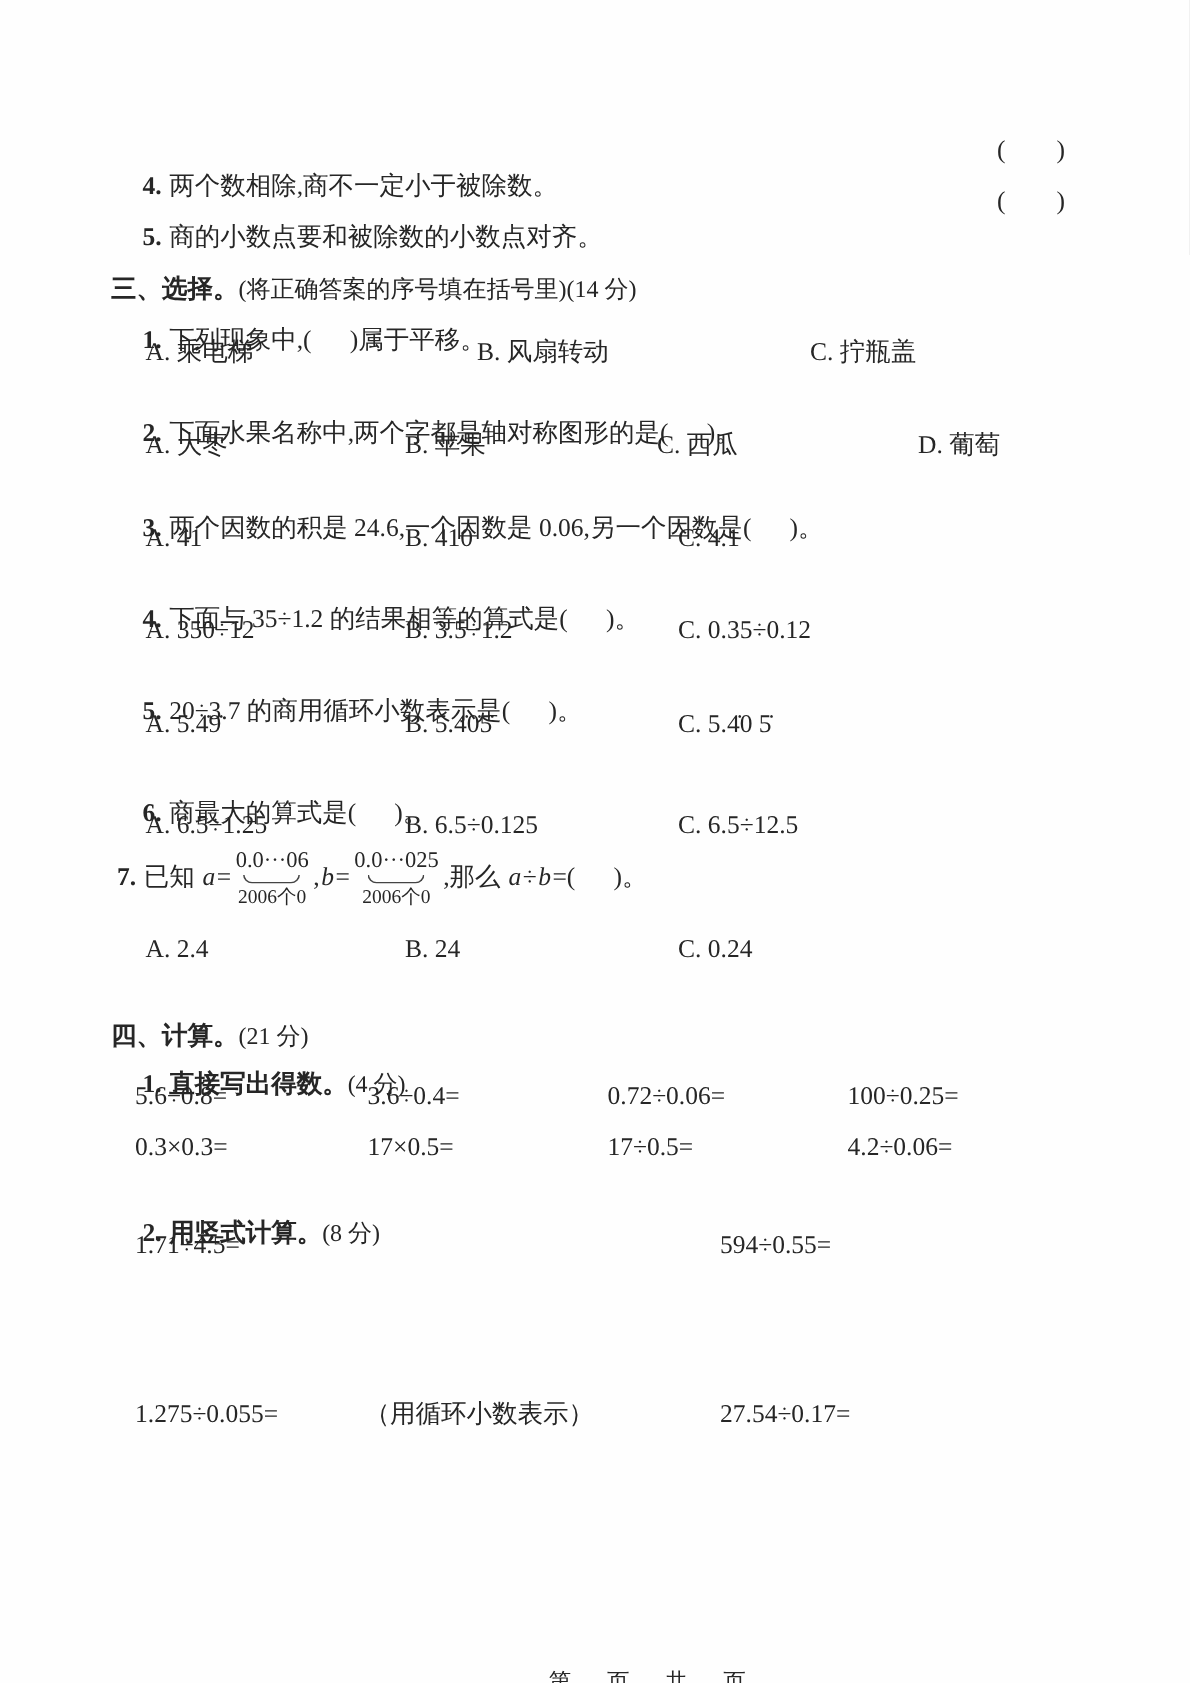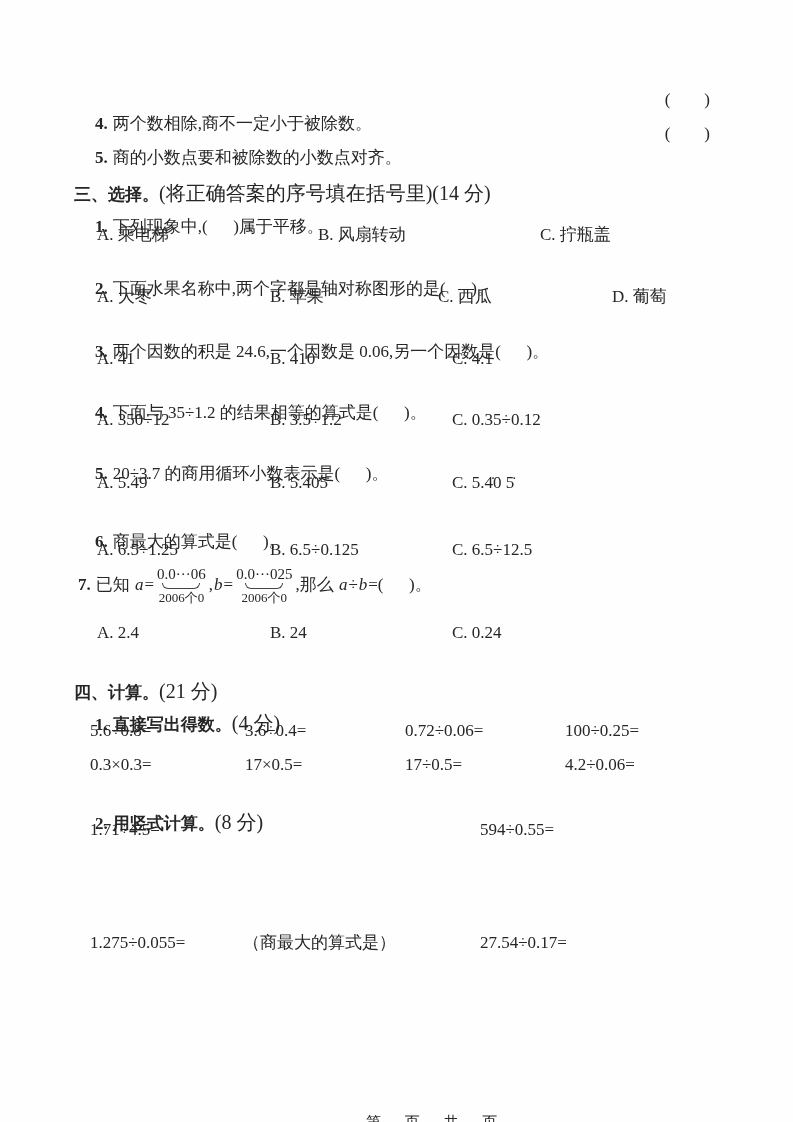--- a/index.html
+++ b/index.html
@@ -8,21 +8,21 @@
     background:#fefefe;color:#262626;
     font-family:"Liberation Serif","DejaVu Serif",serif;
     font-size:17px;overflow:hidden;
   }
   .line{position:absolute;left:78px;white-space:pre;line-height:24px;}
   .num{font-weight:bold;margin-right:5px;}
   .tf-line{width:632px;}
   .tf-bracket{position:absolute;right:0;top:0;}
   .sec{left:57px;}
   .sec-title{font-weight:bold;font-family:"Liberation Sans","DejaVu Sans",sans-serif;}
-  .sec-note{font-size:20px;}
+  .sec-note{font-size:16px;}
   .sub-title{font-weight:bold;font-family:"Liberation Sans","DejaVu Sans",sans-serif;}
   .opts{left:0;width:731px;height:26px;}
   .op{position:absolute;top:0;white-space:pre;}
   .op-a{left:97px;}
   .w3 .op-b{left:318px;}  .w3 .op-c{left:540px;text-align:center;}
   .n3 .op-b{left:270px;}  .n3 .op-c{left:452px;}
   .w4 .op-b{left:270px;}  .w4 .op-c{left:438px;}  .w4 .op-d{left:612px;}
   .calc .op-a{left:90px;} .calc .op-b{left:245px;} .calc .op-c{left:405px;} .calc .op-d{left:565px;}
   .vx1{left:90px;} .vx2{left:480px;} .vhint{left:243px;}
   .q7{display:flex;align-items:center;height:50px;}
@@ -138,21 +138,21 @@
 
   <div class="line" style="top:786px">
     <span class="num">2.</span><span class="sub-title">用竖式计算。</span><span class="sec-note">(8 分)</span>
   </div>
   <div class="line opts" style="top:818px">
     <span class="op vx1">1.71÷4.5=</span>
     <span class="op vx2">594÷0.55=</span>
   </div>
   <div class="line opts" style="top:931px">
     <span class="op vx1">1.275÷0.055=</span>
-    <span class="op vhint">（商最大的算式是）</span>
+    <span class="op vhint">（用循环小数表示）</span>
     <span class="op vx2">27.54÷0.17=</span>
   </div>
 
   <div class="line footer" style="top:1086px">
     <span>第 页 共 页</span>
   </div>
 
 </div>
 
 </body></html>

